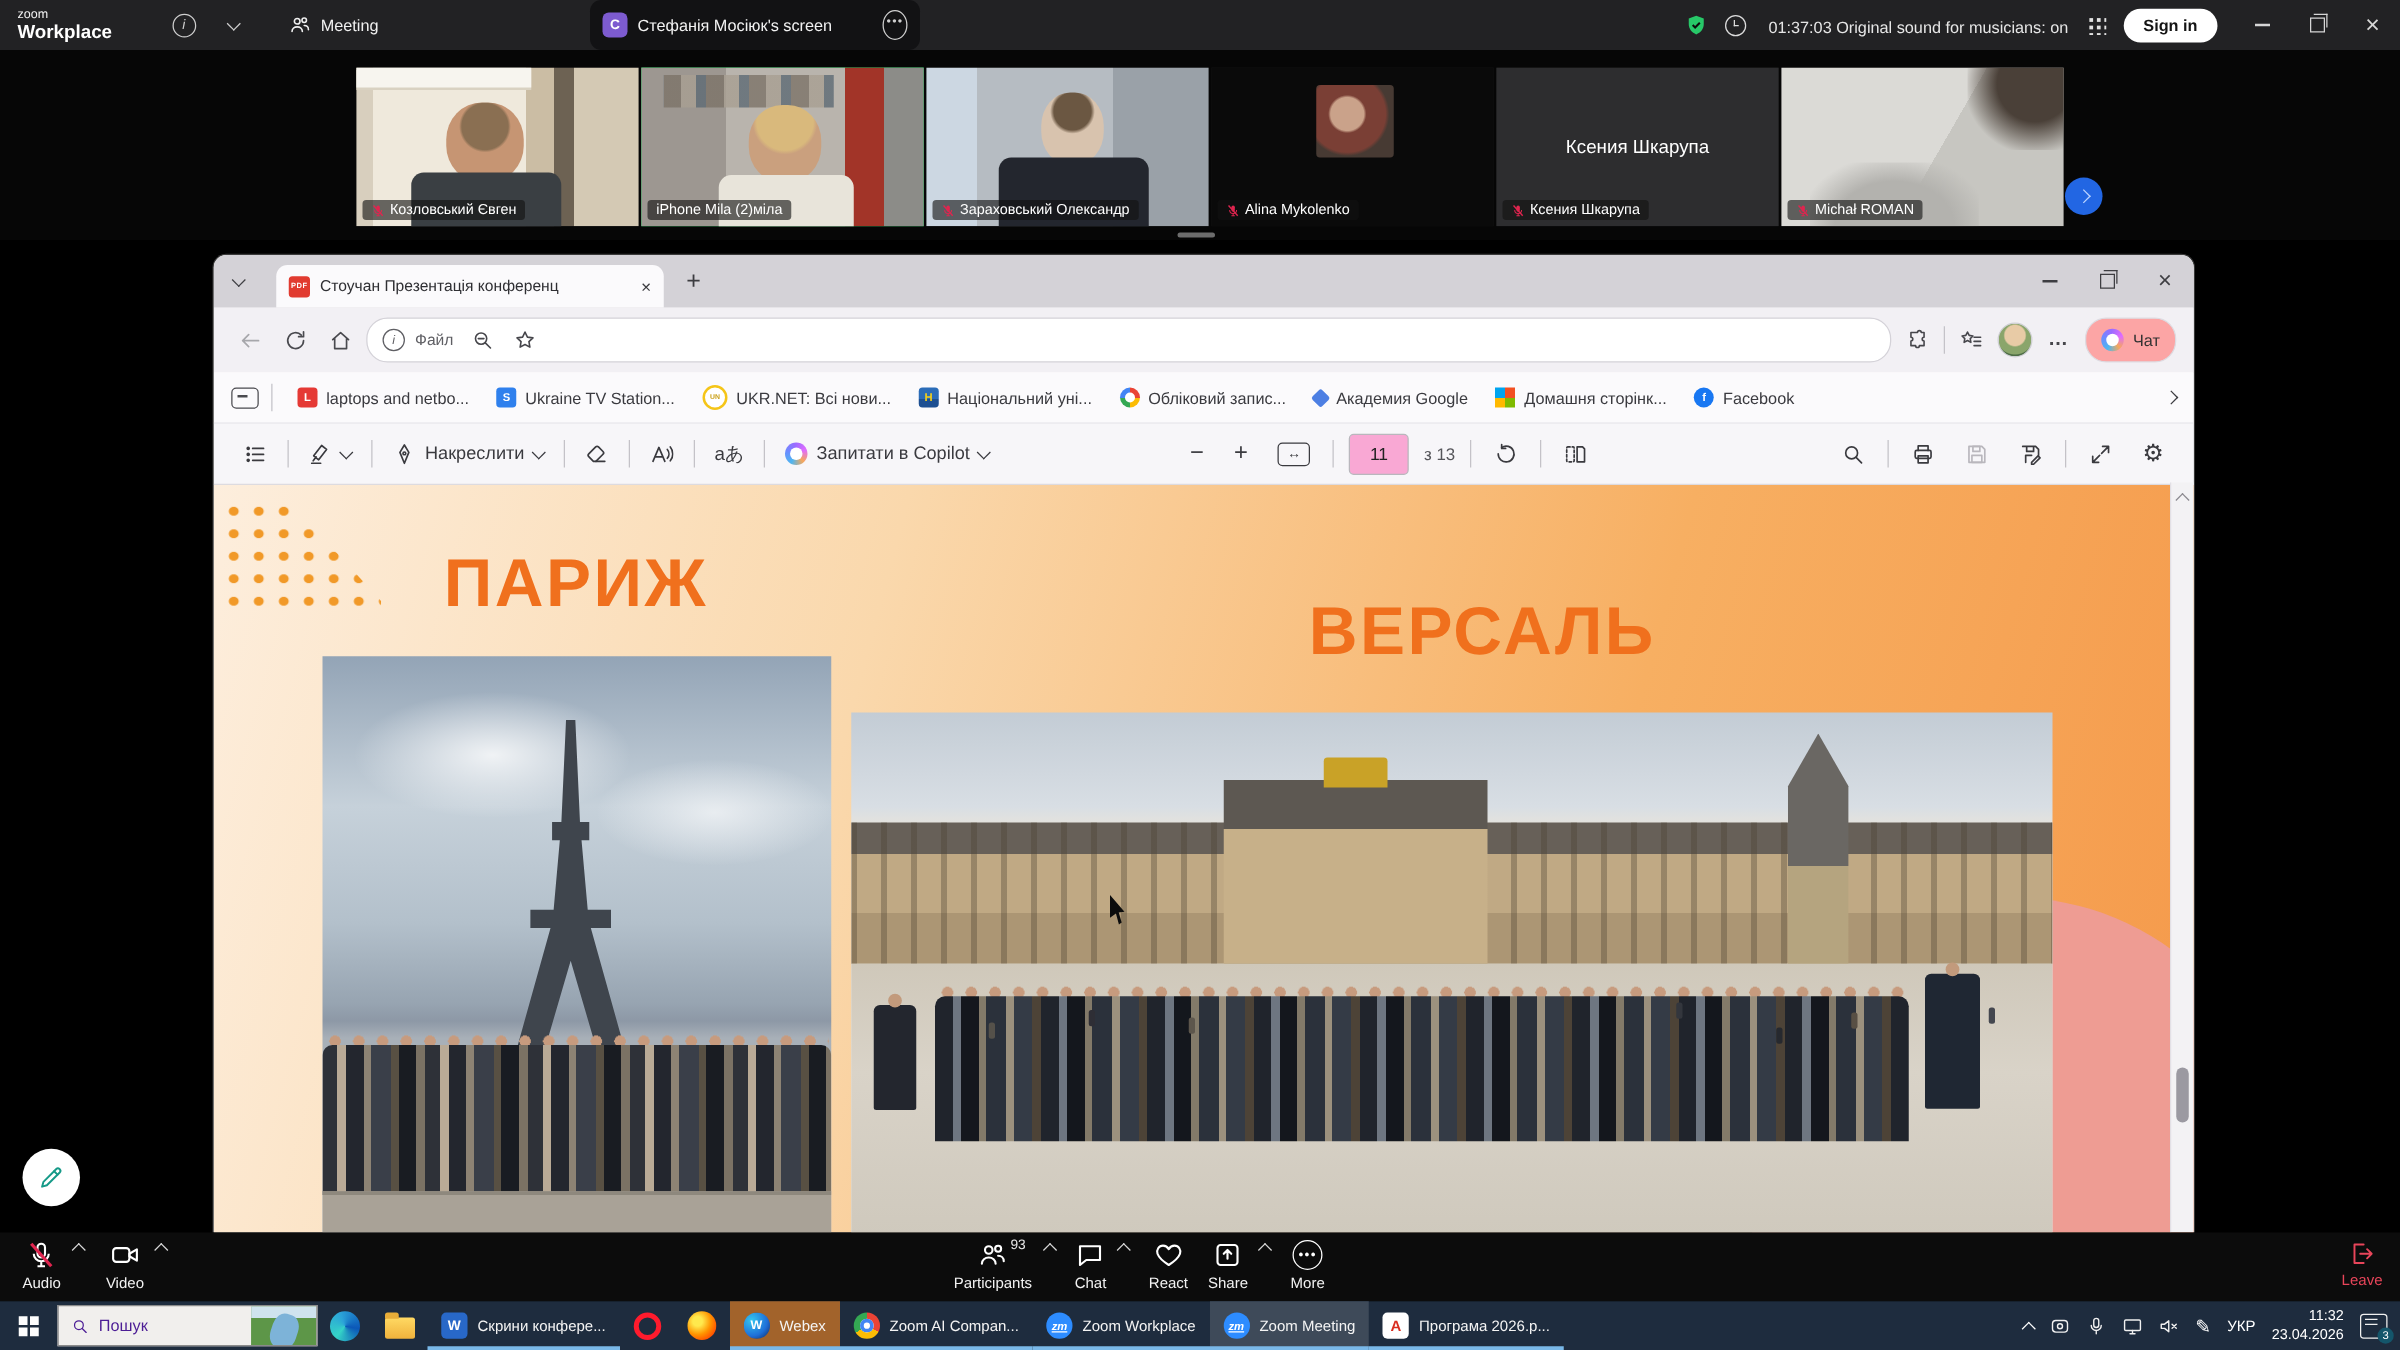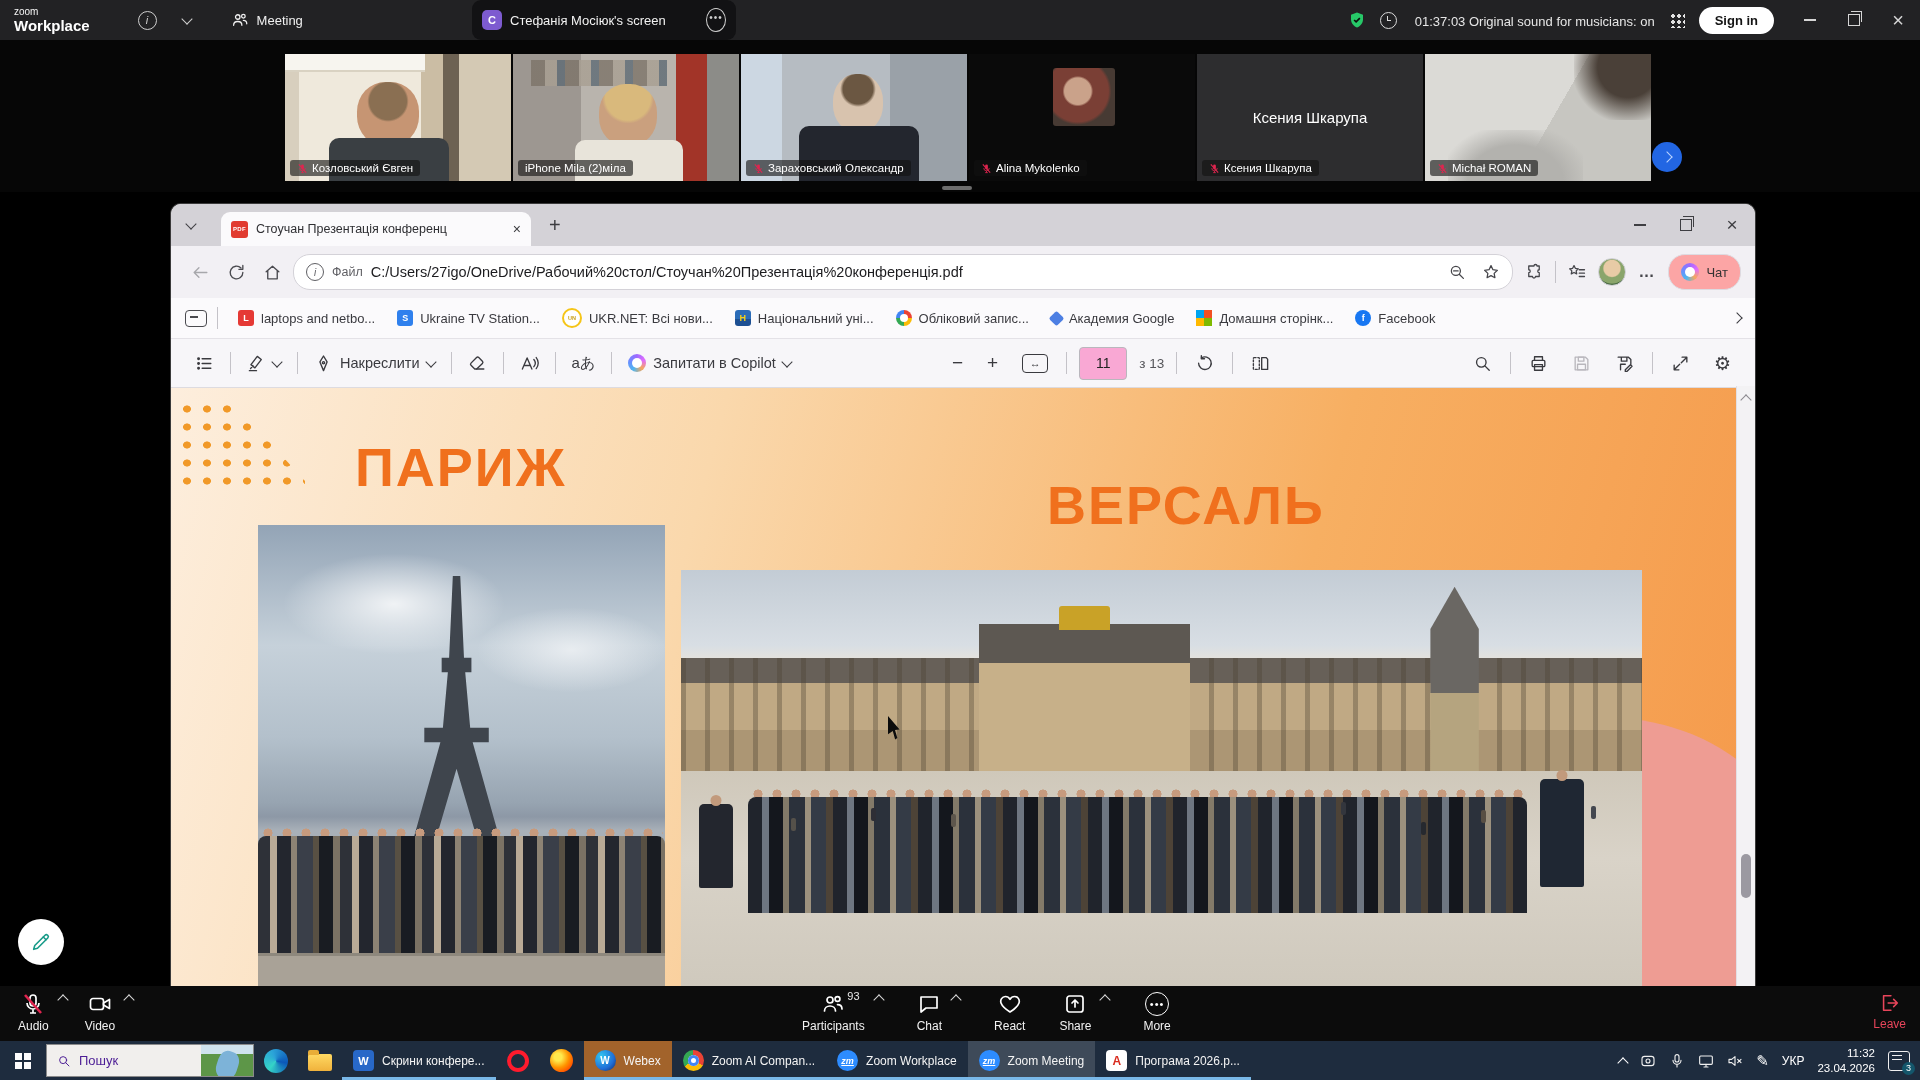--- a/index.html
+++ b/index.html
@@ -156,21 +156,21 @@
   .cursor{position:absolute;left:888px;top:524px;width:17px;height:24px;background:#0c0c0c;clip-path:polygon(0 0,0 76%,28% 62%,42% 98%,55% 92%,41% 58%,68% 56%);filter:drop-shadow(0 0 1px #fff);}
 
   
   #meeting-toolbar{position:absolute;left:0;top:986px;width:1920px;height:55px;background:#0c0c0c;color:#fff;}
   .mt-item{display:flex;flex-direction:column;align-items:center;gap:3px;}
   .mt-item svg{width:24px;height:24px;}
   .mt-label{font-size:12px;color:#f2f2f2;}
   .mt-left{position:absolute;left:18px;top:6px;display:flex;gap:18px;}
   .mt-group{display:flex;align-items:flex-start;gap:10px;}
   .mt-chevbtn{margin-top:8px;color:#d9d9d9;}
-  .mt-center{position:absolute;left:802px;top:6px;display:flex;gap:34px;}
+  .mt-center{position:absolute;left:763px;top:6px;display:flex;gap:16px;}
   .count-badge{position:absolute;left:26px;top:-2px;font-size:11px;color:#e8e8e8;}
   .mt-icon-wrap{position:relative;}
   .mt-leave{position:absolute;right:14px;top:6px;display:flex;flex-direction:column;align-items:center;gap:3px;color:#e8455a;}
   .mt-leave svg{width:22px;height:22px;}
   .mt-leave .mt-label{color:#e8455a;}
 
   
   #taskbar{position:absolute;left:0;top:1041px;width:1920px;height:39px;background:#1e2c3e;display:flex;align-items:center;color:#fff;}
   .tb-start{width:46px;height:39px;display:flex;align-items:center;justify-content:center;}
   .win-logo{width:7px;height:7px;background:#fdfdfd;box-shadow:9px 0 #fdfdfd,0 9px #fdfdfd,9px 9px #fdfdfd;margin:-9px 9px 0 0;}
@@ -491,21 +491,20 @@
             </svg>
           </span>
         <span class="nav-btn">
             <svg class="ic" viewBox="0 0 24 24">
               <use href="#sym-home"></use>
             </svg>
           </span>
         <div class="addr">
           <span class="addr-info">i</span>
           <span class="addr-scheme">Файл</span>
-          <span class="addr-url">C:/Users/27igo/OneDrive/Рабочий%20стол/Стоучан%20Презентація%20конференція.pdf</span>
           <span class="addr-actions">
             <span class="icon-btn">
                 <svg class="ic" viewBox="0 0 24 24">
                   <use href="#sym-zoomout"></use>
                 </svg>
               </span>
             <span class="icon-btn">
                 <svg class="ic" viewBox="0 0 24 24">
                   <use href="#sym-star"></use>
                 </svg>

